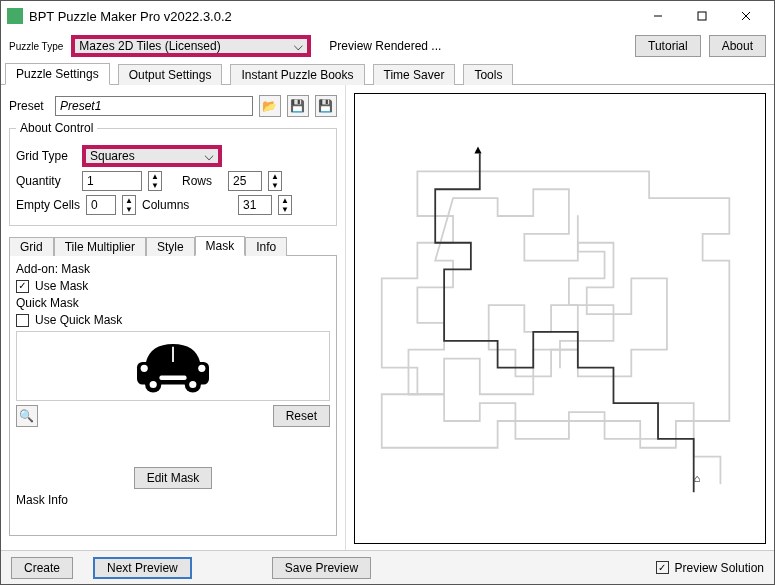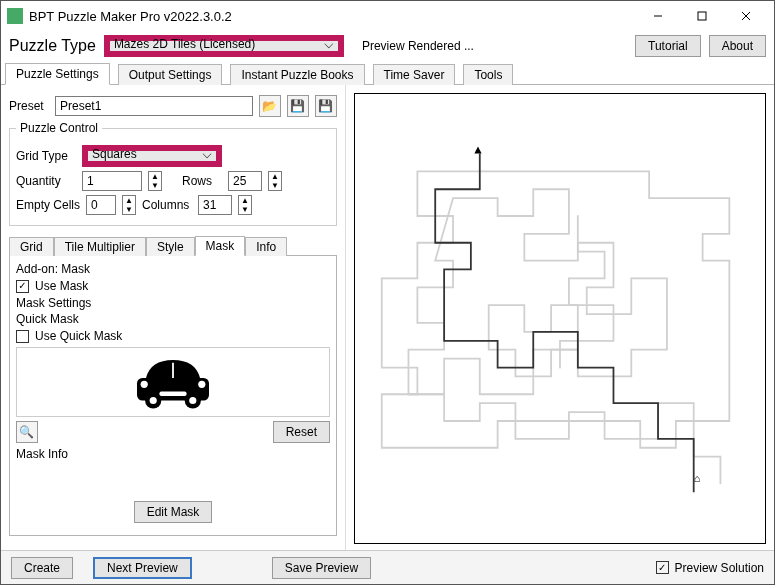--- a/index.html
+++ b/index.html
@@ -6,22 +6,22 @@
   body { width: 775px; height: 585px; background: #fff; border: 1px solid #555; position: relative; overflow: hidden; }
 
   
   .titlebar { height: 30px; display:flex; align-items:center; padding: 0 6px; }
   .titlebar .appicon { width:16px; height:16px; background:#4a6; margin-right:6px; display:inline-block;}
   .titlebar .title { flex:1; font-size:13px; }
   .titlebar .winbtn { width:44px; height:28px; display:flex; align-items:center; justify-content:center; cursor:pointer; }
 
   
   .toprow { height:30px; display:flex; align-items:center; padding: 0 8px; gap:8px;}
-  .toprow label { font-size:16px;}
-  .combo { border:6px solid #be185d; background:#e8e8e8; height:22px; display:flex; align-items:flex-end; padding:0 4px; gap:20px; }
+  .toprow label { font-size:10px;}
+  .combo { border:4px solid #be185d; background:#e8e8e8; height:22px; display:flex; align-items:flex-end; padding:0 4px; gap:20px; }
   .combo .text { flex:1;}
   .chev { width:10px; text-align:center;}
   .toprow .spacer{flex:1;}
   .btn { border:1px solid #999; background:#e5e5e5; height:22px; padding:8px 12px; display:inline-flex;align-items:center;justify-content:center; cursor:pointer;}
 
   
   .tabstrip { display:flex; border-bottom:1px solid #b4b4b4; padding-left:4px; gap:8px; height:24px; align-items:flex-end;}
   .tab { padding:3px 10px; border:1px solid #b4b4b4; border-bottom:none; background:#f2f2f2; position:relative; top:1px; cursor:pointer;}
   .tab.active { background:#fff; font-weight:normal; border-bottom:1px solid #fff;}
   
@@ -99,34 +99,34 @@
   <div class="tab">Output Settings</div>
   <div class="tab">Instant Puzzle Books</div>
   <div class="tab">Time Saver</div>
   <div class="tab">Tools</div>
 </div>
 
 <div class="main">
   <div class="leftpane">
     <div class="row">
       <label style="min-width:40px;">Preset</label>
-      <input class="textin" style="flex: 1 1 0%;" value="Preset1">
+      <input class="textin" style="flex: 1 1 0%; font-style: italic;" value="Preset1">
       <div class="iconbtn">
           <span>📂</span>
         </div>
       <div class="iconbtn">
           <span>💾</span>
         </div>
       <div class="iconbtn">
           <span>💾</span>
         </div>
     </div>
 
     <fieldset>
-      <legend>Puzzle Control</legend>
+      <legend>About Control</legend>
       <div class="row">
         <label>Grid Type</label>
         <div class="combo" style="width:140px;">
           <span class="text">Squares</span>
           <span class="chev">⌵</span>
         </div>
       </div>
       <div class="row">
         <label>Quantity</label>
         <input class="numbox" value="1" style="">
@@ -142,42 +142,41 @@
           </div>
       </div>
       <div class="row">
         <label>Empty Cells</label>
         <input class="numbox" style="width: 30px;" value="0">
         <div class="spin">
             <div>▲</div>
             <div>▼</div>
           </div>
         <label style="min-width:50px;">Columns</label>
-        <input class="numbox" style="width: 34px;" value="31">
+        <input class="numbox" style="width: 34px; margin-left: 40px;" value="31">
         <div class="spin">
             <div>▲</div>
             <div>▼</div>
           </div>
       </div>
     </fieldset>
 
     <div class="subtabs">
       <div class="subtab">Grid</div>
       <div class="subtab">Tile Multiplier</div>
       <div class="subtab">Style</div>
       <div class="subtab active">Mask</div>
       <div class="subtab">Info</div>
     </div>
     <div class="subpane">
       <div>Add-on: Mask</div>
       <div class="chk">
         <span class="chkbox">✓</span>
         <span>Use Mask</span>
       </div>
-      <div>Mask Settings</div>
       <div style="margin-top:2px;">Quick Mask</div>
       <div class="chk">
         <span class="chkbox"></span>
         <span>Use Quick Mask</span>
       </div>
       <div class="maskimg">
         <svg width="90" height="55" viewBox="0 0 100 60">
           <rect x="10" y="25" width="80" height="25" rx="6" fill="#000"></rect>
           <path d="M20 25 Q25 5 50 5 Q75 5 80 25 Z" fill="#000"></path>
           <circle cx="28" cy="50" r="9" fill="#000"></circle>
@@ -190,24 +189,24 @@
           <line x1="50" y1="8" x2="50" y2="25" stroke="#fff" stroke-width="2"></line>
         </svg>
       </div>
       <div class="row">
         <div class="iconbtn">
             <span>🔍</span>
           </div>
         <div class="spacer" style="flex:1"></div>
         <div class="btn">Reset</div>
       </div>
-      <div style="margin-top:4px;">Mask Info</div>
       <div style="text-align:center; margin-top:40px;">
         <div class="btn" style="display:inline-flex;">Edit Mask</div>
       </div>
+      <div style="margin-top:4px;">Mask Info</div>
     </div>
   </div>
 
   <div class="rightpane">
     <div class="previewbox">
       <svg viewBox="0 0 460 430">
         <g fill="none" stroke="#d0d0d0" stroke-width="2" stroke-linecap="round">
 
           <path d="M70 50 h260 v30 h90 v40 h-30 v30 h30 v180 h-60 v30 h-40 v-30 h-160 v30 h-130 v-60 h40 v-30 h-40 v-100 h40 v-40 h40 v-30 h-40 z"></path>
           <path d="M110 80 h50 v20 h40 v-30 h40 v50 h-50 v30 h60 v-20 h40 v50 h-30 v30 h50 v-40 h40 v80 h-40 v30 h-60 v-30 h-50 v50 h-60 v-40 h-40 v40 h-40 v-50 h40 v-30 h-30 v-40 h40 v-30 h-20z"></path>

